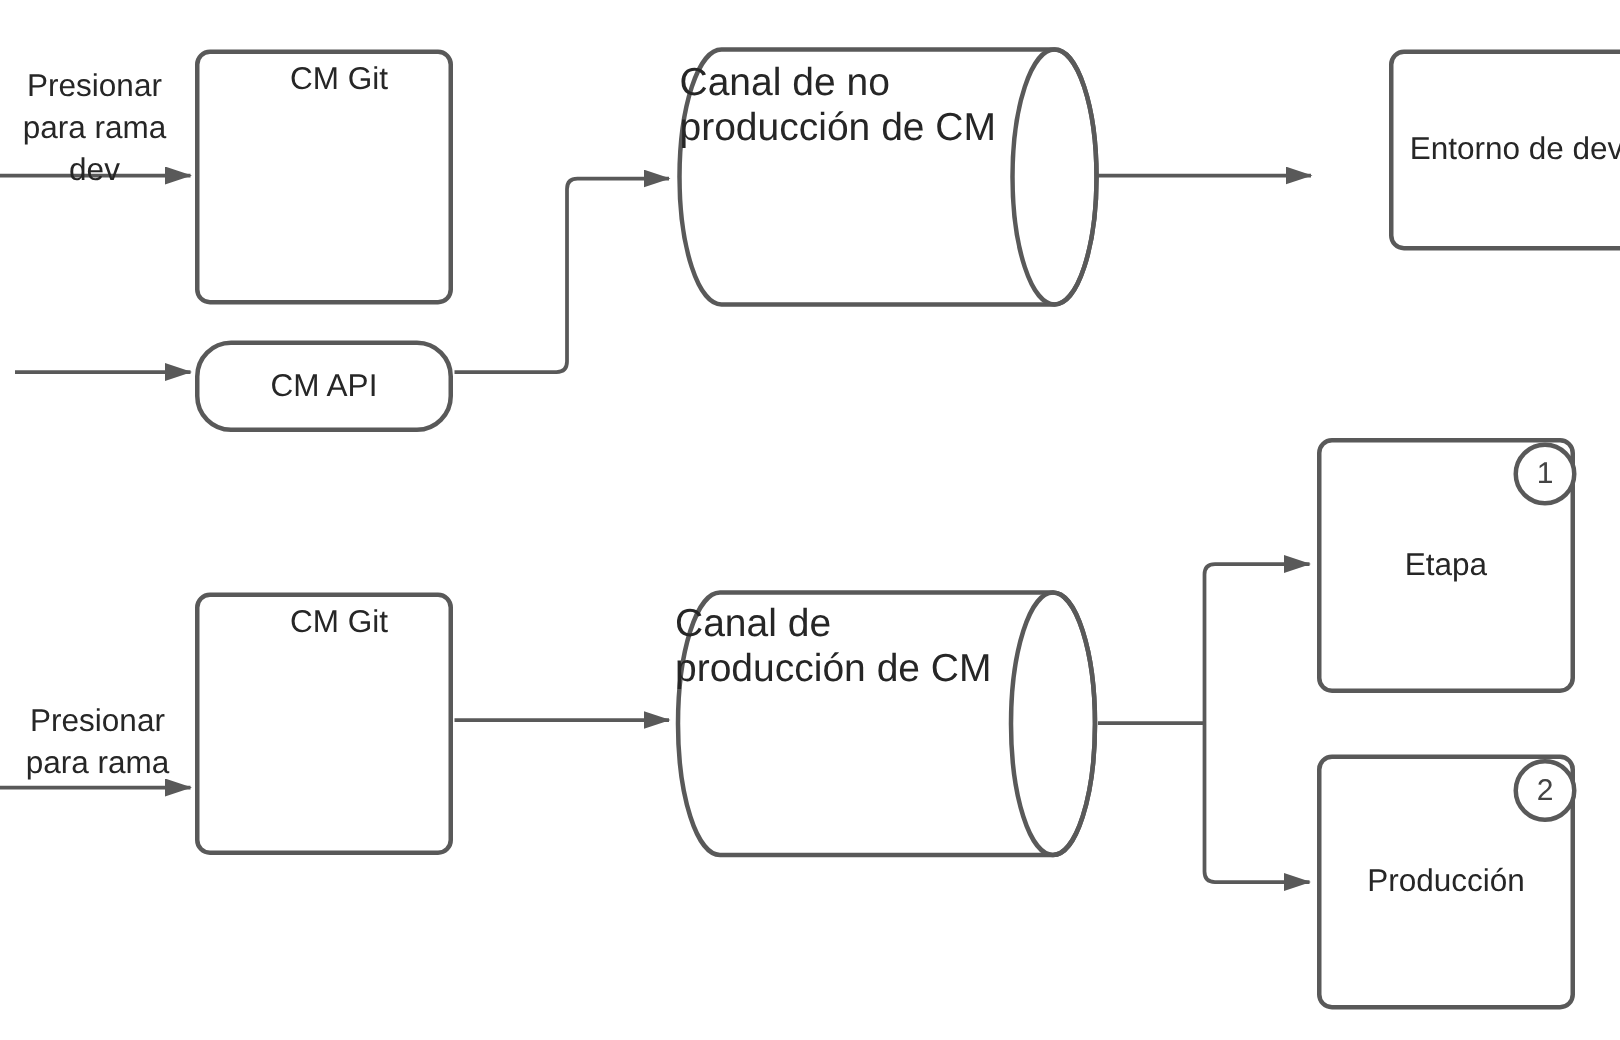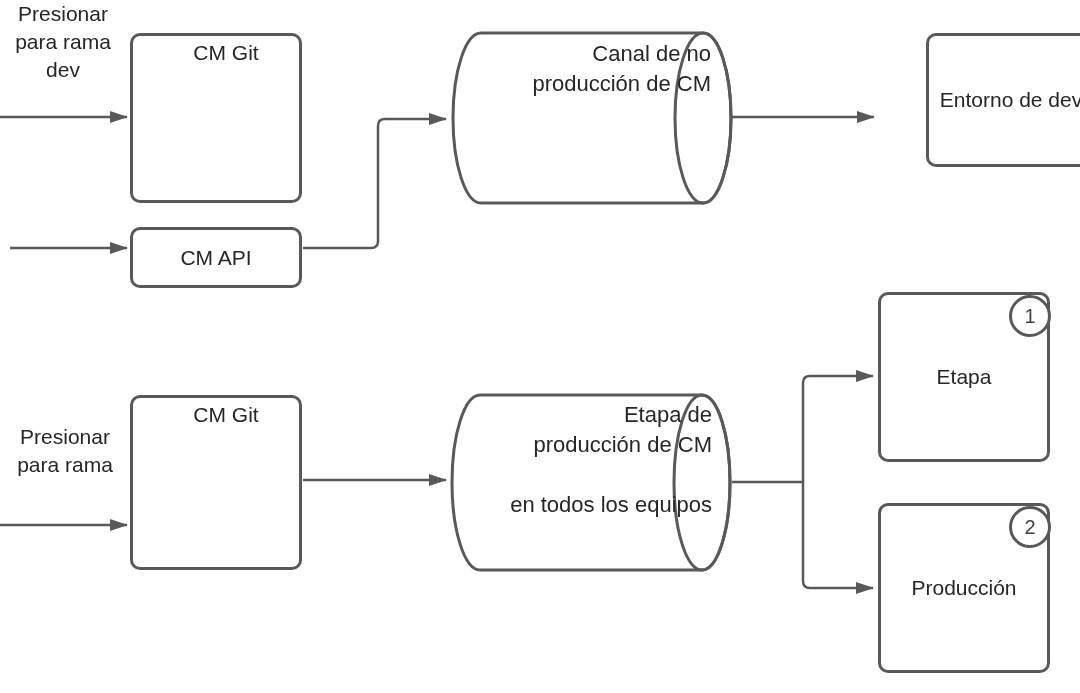--- a/index.html
+++ b/index.html
@@ -35,26 +35,27 @@
     border:3px solid var(--line);
     border-radius:50%;
     background:var(--fill);
     display:flex;align-items:center;justify-content:center;
     font-size:20px;color:#444;
   }
   .freelabel{
     position:absolute;
     font-size:21px;
     color:var(--text);
+    margin-top:44px;
   }
   .freelabel.centered{text-align:center;line-height:28px;}
   .cyltext{
     position:absolute;
-    text-align:right;
-    font-size:22px;
+    text-align:left;
+    font-size:26px;
     color:var(--text);
   }
   .cyl-line{height:30px;line-height:30px;white-space:nowrap;}
 </style>
 </head>
 <body>
 
 <div class="canvas">
 
   <svg class="layer" viewBox="0 0 1080 693">
@@ -90,21 +91,21 @@
   <div class="freelabel centered" style="left:0;top:6;width:126px;">
     <div>Presionar</div>
     <div>para rama</div>
     <div>dev</div>
   </div>
 
   <div class="node toplabel" style="left:130px;top:33px;width:172px;height:170px;">
     <span>CM Git</span>
   </div>
 
-  <div class="node center" style="left:130px;top:227px;width:172px;height:61px;">
+  <div class="node center" style="left:130px;top:227px;width:172px;height:61px;border-radius:24px;">
     <span>CM API</span>
   </div>
 
 
   <div class="cyltext" style="left:453px;top:39px;width:258px;">
     <div class="cyl-line">Canal de no</div>
     <div class="cyl-line">producción de CM</div>
   </div>
 
   <div class="node center" style="left:926px;top:33px;width:170px;height:134px;">
@@ -114,24 +115,23 @@
   <div class="freelabel centered" style="left:2px;top:423px;width:126px;">
     <div>Presionar</div>
     <div>para rama</div>
   </div>
 
   <div class="node toplabel" style="left:130px;top:395px;width:172px;height:175px;">
     <span>CM Git</span>
   </div>
 
   <div class="cyltext" style="left:450px;top:400px;width:262px;">
-    <div class="cyl-line">Etapa de</div>
+    <div class="cyl-line">Canal de</div>
     <div class="cyl-line">producción de CM</div>
     <div class="cyl-line"></div>
-    <div class="cyl-line">en todos los equipos</div>
   </div>
 
   <div class="node center" style="left:878px;top:292px;width:172px;height:170px;">
     <span>Etapa</span>
     <div class="badge" style="left:128px;top:0;">
       <span>1</span>
     </div>
   </div>
 
   <div class="node center" style="left:878px;top:503px;width:172px;height:170px;">

